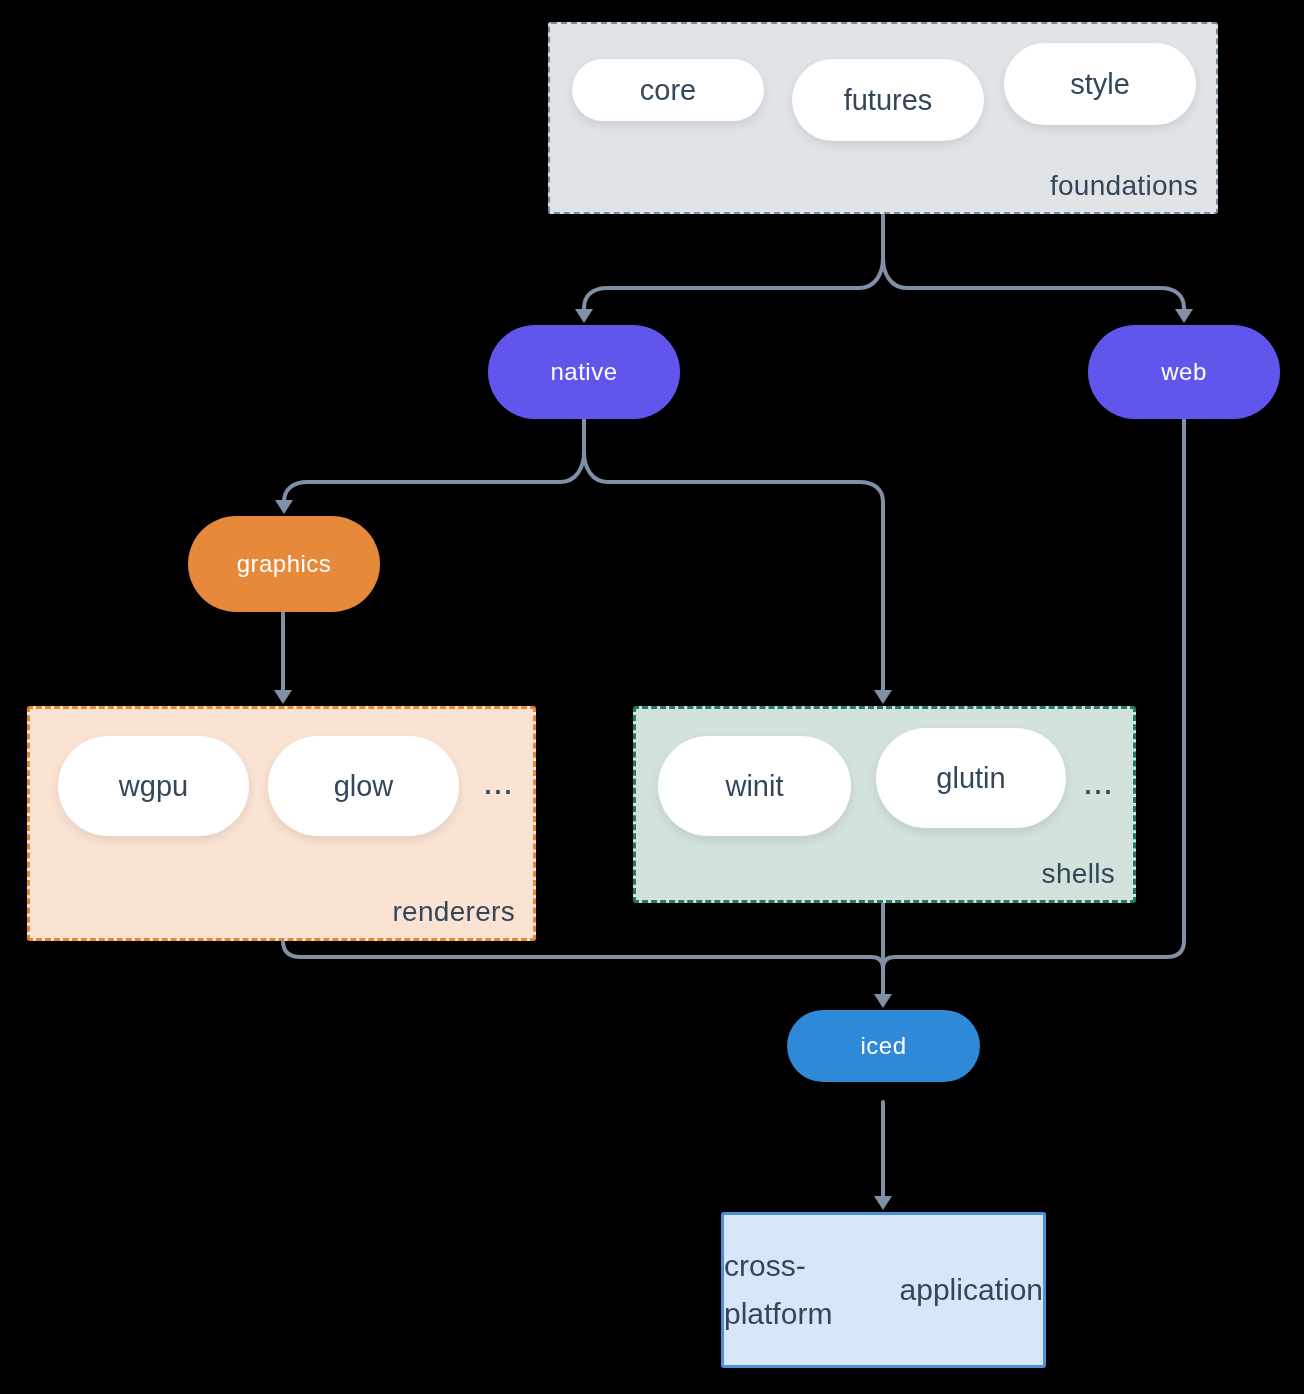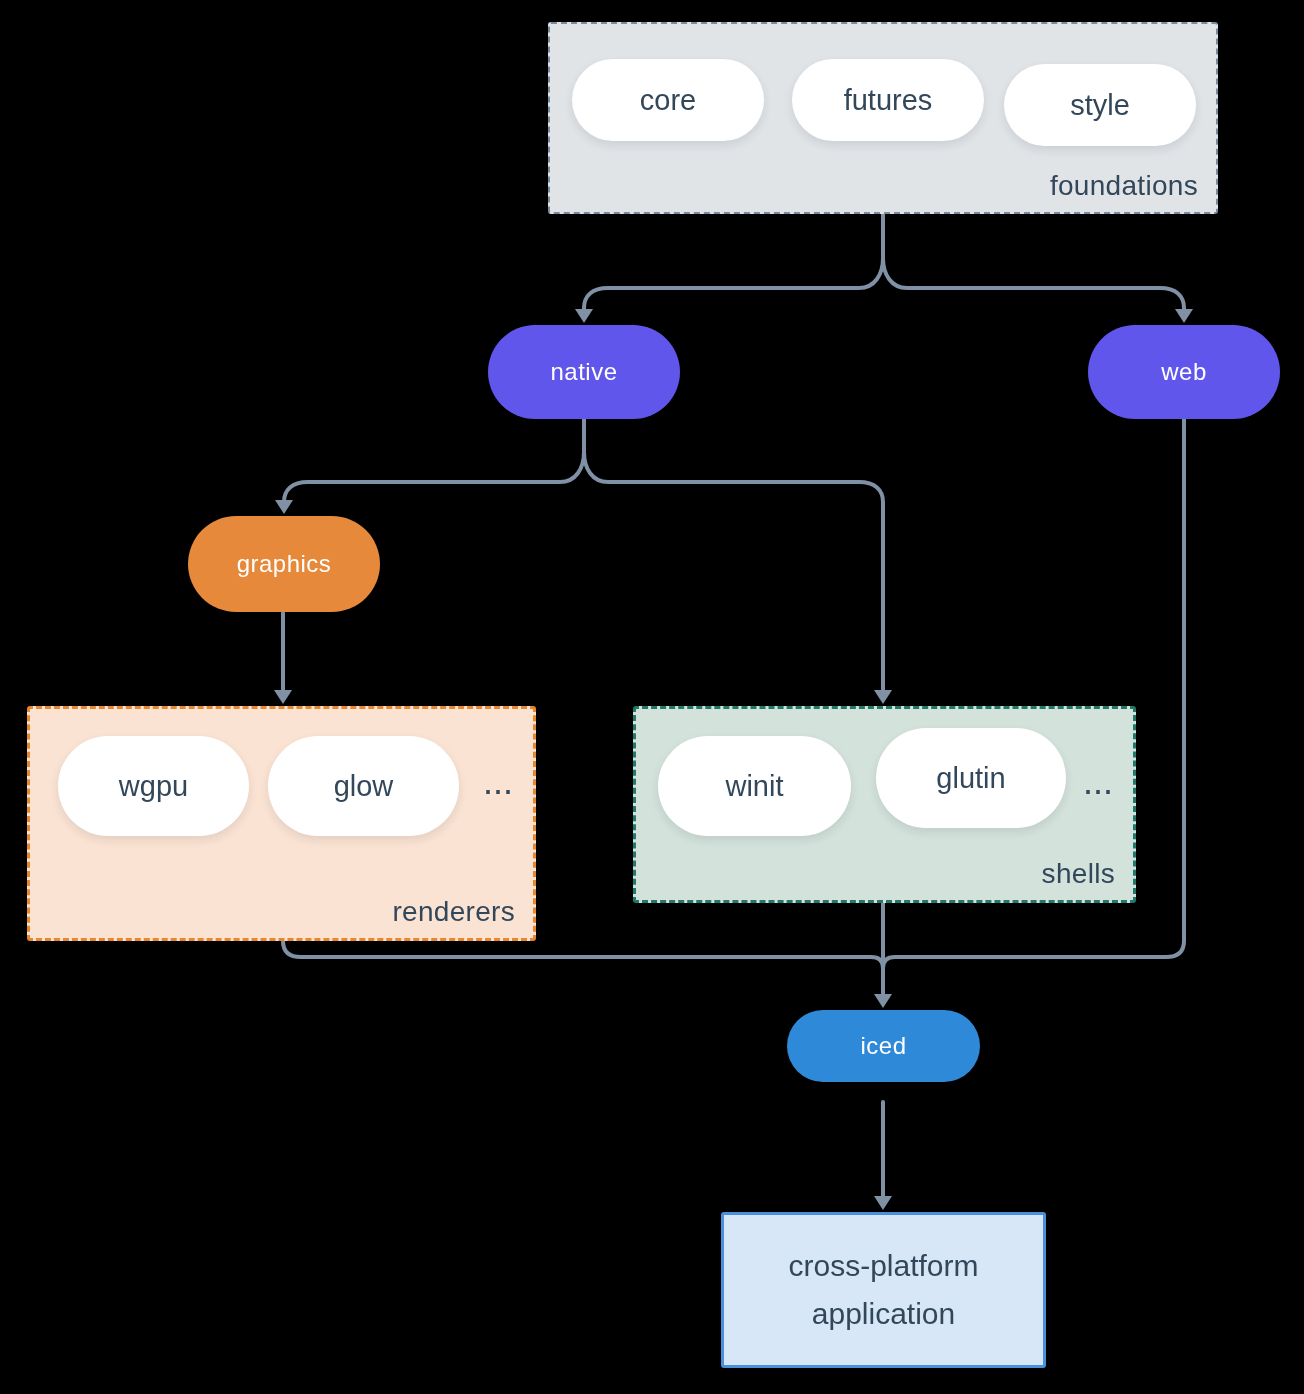--- a/index.html
+++ b/index.html
@@ -44,21 +44,21 @@
   }
   .node-native   { left:488px;  top:325px;  width:192px; height:94px; background:var(--c-purple); }
   .node-web      { left:1088px; top:325px;  width:192px; height:94px; background:var(--c-purple); }
   .node-graphics { left:188px;  top:516px;  width:192px; height:96px; background:var(--c-orange); }
   .node-iced     { left:787px;  top:1010px; width:193px; height:72px; background:var(--c-blue); }
 
   .app-box {
     position:absolute; left:721px; top:1212px; width:325px; height:156px;
     box-sizing:border-box; border-radius:3px;
     background:var(--c-app-fill); border:3px solid var(--c-app-border);
-    display:flex; flex-direction:column; align-items:center; justify-content:center;
+    display:flex; flex-direction:row; align-items:center; justify-content:center;
     color:var(--c-ink); font-size:30px; line-height:48px;
   }
 </style>
 </head>
 <body>
 
 <div class="canvas">
 
   <svg class="edges" viewBox="0 0 1304 1394" xmlns="http://www.w3.org/2000/svg">
 
@@ -78,23 +78,23 @@
     <path class="line" d="M283 903 L283 941 C283 952 289 957 301 957 L871 957 C879 957 883 961 883 968"></path>
     <path class="line" d="M1184 419 L1184 941 C1184 952 1178 957 1166 957 L895 957 C887 957 883 961 883 968"></path>
     <path class="line" d="M883 903 L883 996"></path>
     <path class="head" d="M874 994 L892 994 L883 1008 Z"></path>
 
     <path class="line" d="M883 1102 L883 1198"></path>
     <path class="head" d="M874 1196 L892 1196 L883 1210 Z"></path>
   </svg>
 
   <div class="group group-foundations">
-    <div class="pill" style="left:22px; top:35px; width:192px; height:82px;">core</div>
+    <div class="pill" style="left:22px; top:35px; width:192px; height:62px;">core</div>
     <div class="pill" style="left:242px; top:35px; width:192px; height:82px;">futures</div>
-    <div class="pill" style="left:454px; top:40px; width:192px; height:82px;">style</div>
+    <div class="pill" style="left:454px; top:19px; width:192px; height:82px;">style</div>
     <div class="group-label">foundations</div>
   </div>
 
   <div class="cnode node-native">native</div>
   <div class="cnode node-web">web</div>
 
   <div class="cnode node-graphics">graphics</div>
 
   <div class="group group-renderers">
     <div class="pill" style="left:28px; top:27px; width:191px; height:100px;">wgpu</div>

